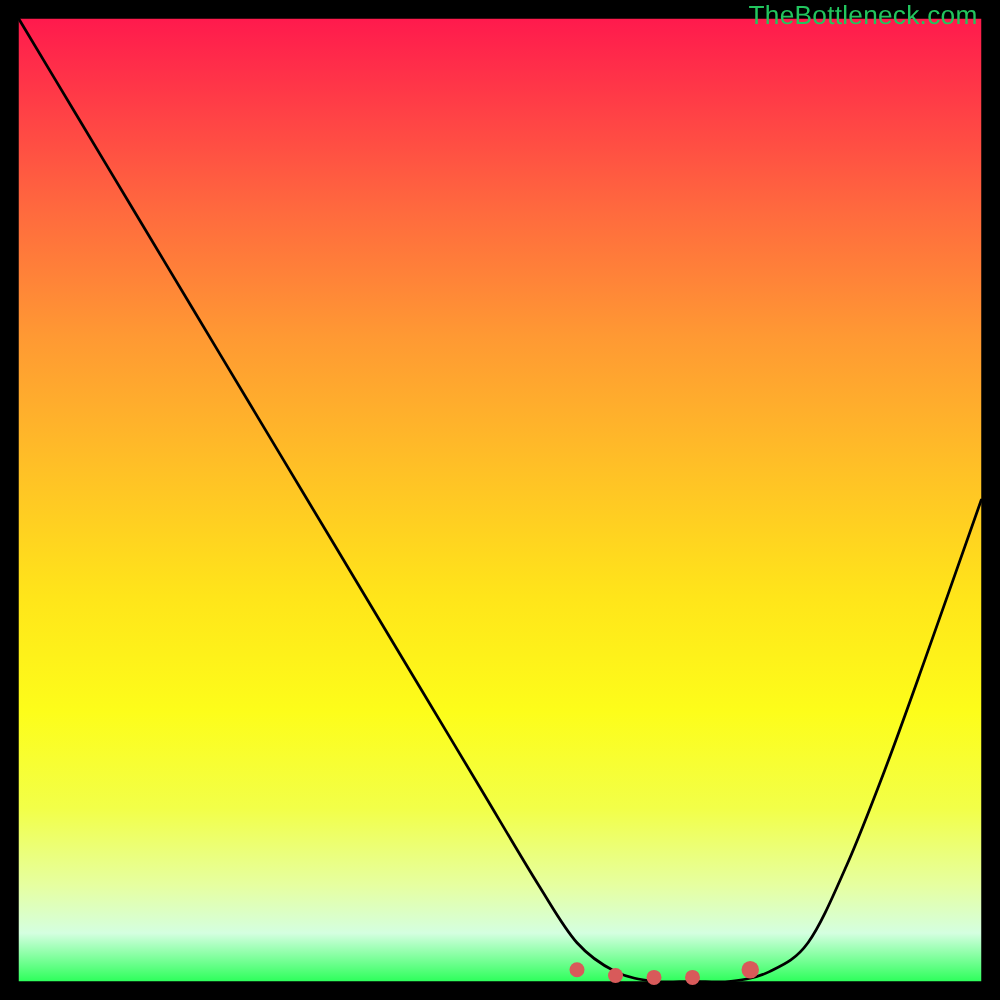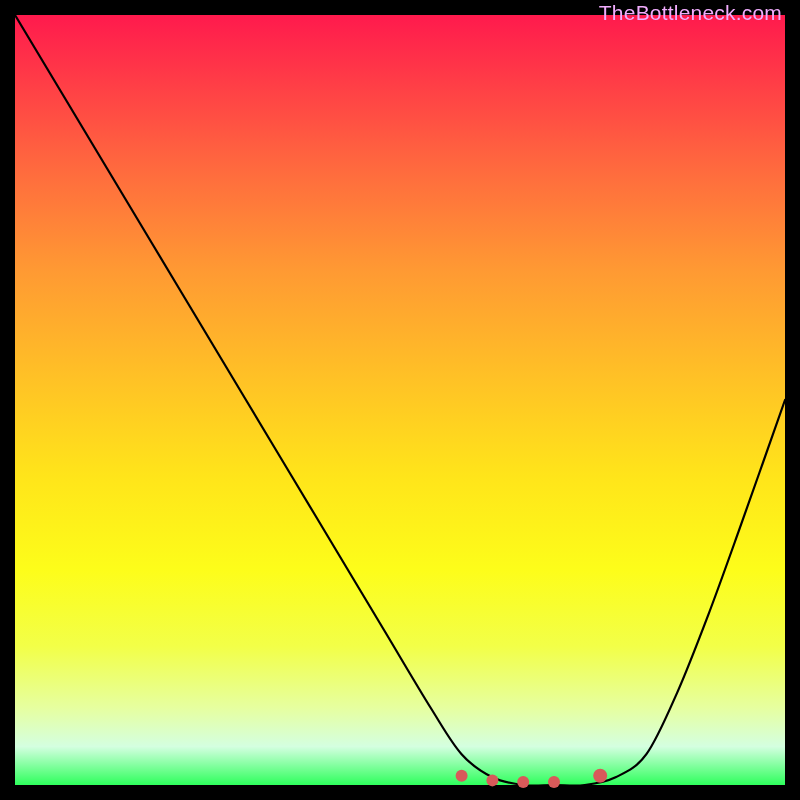--- a/index.html
+++ b/index.html
@@ -38,21 +38,21 @@
       #f2ff48 82%,
       #e6ffa0 90%,
       #d4ffe0 95%,
       #2eff5c 100%
     );
   }
   .watermark {
     position: absolute;
     top: 0;
     right: 18px;
-    color: #f0abfc;
+    color: #22c55e;
     font-size: 21px;
     font-weight: 500;
     letter-spacing: 0.2px;
     line-height: 26px;
   }
   svg.overlay {
     position: absolute;
     left: 15px;
     top: 15px;
     width: 770px;

